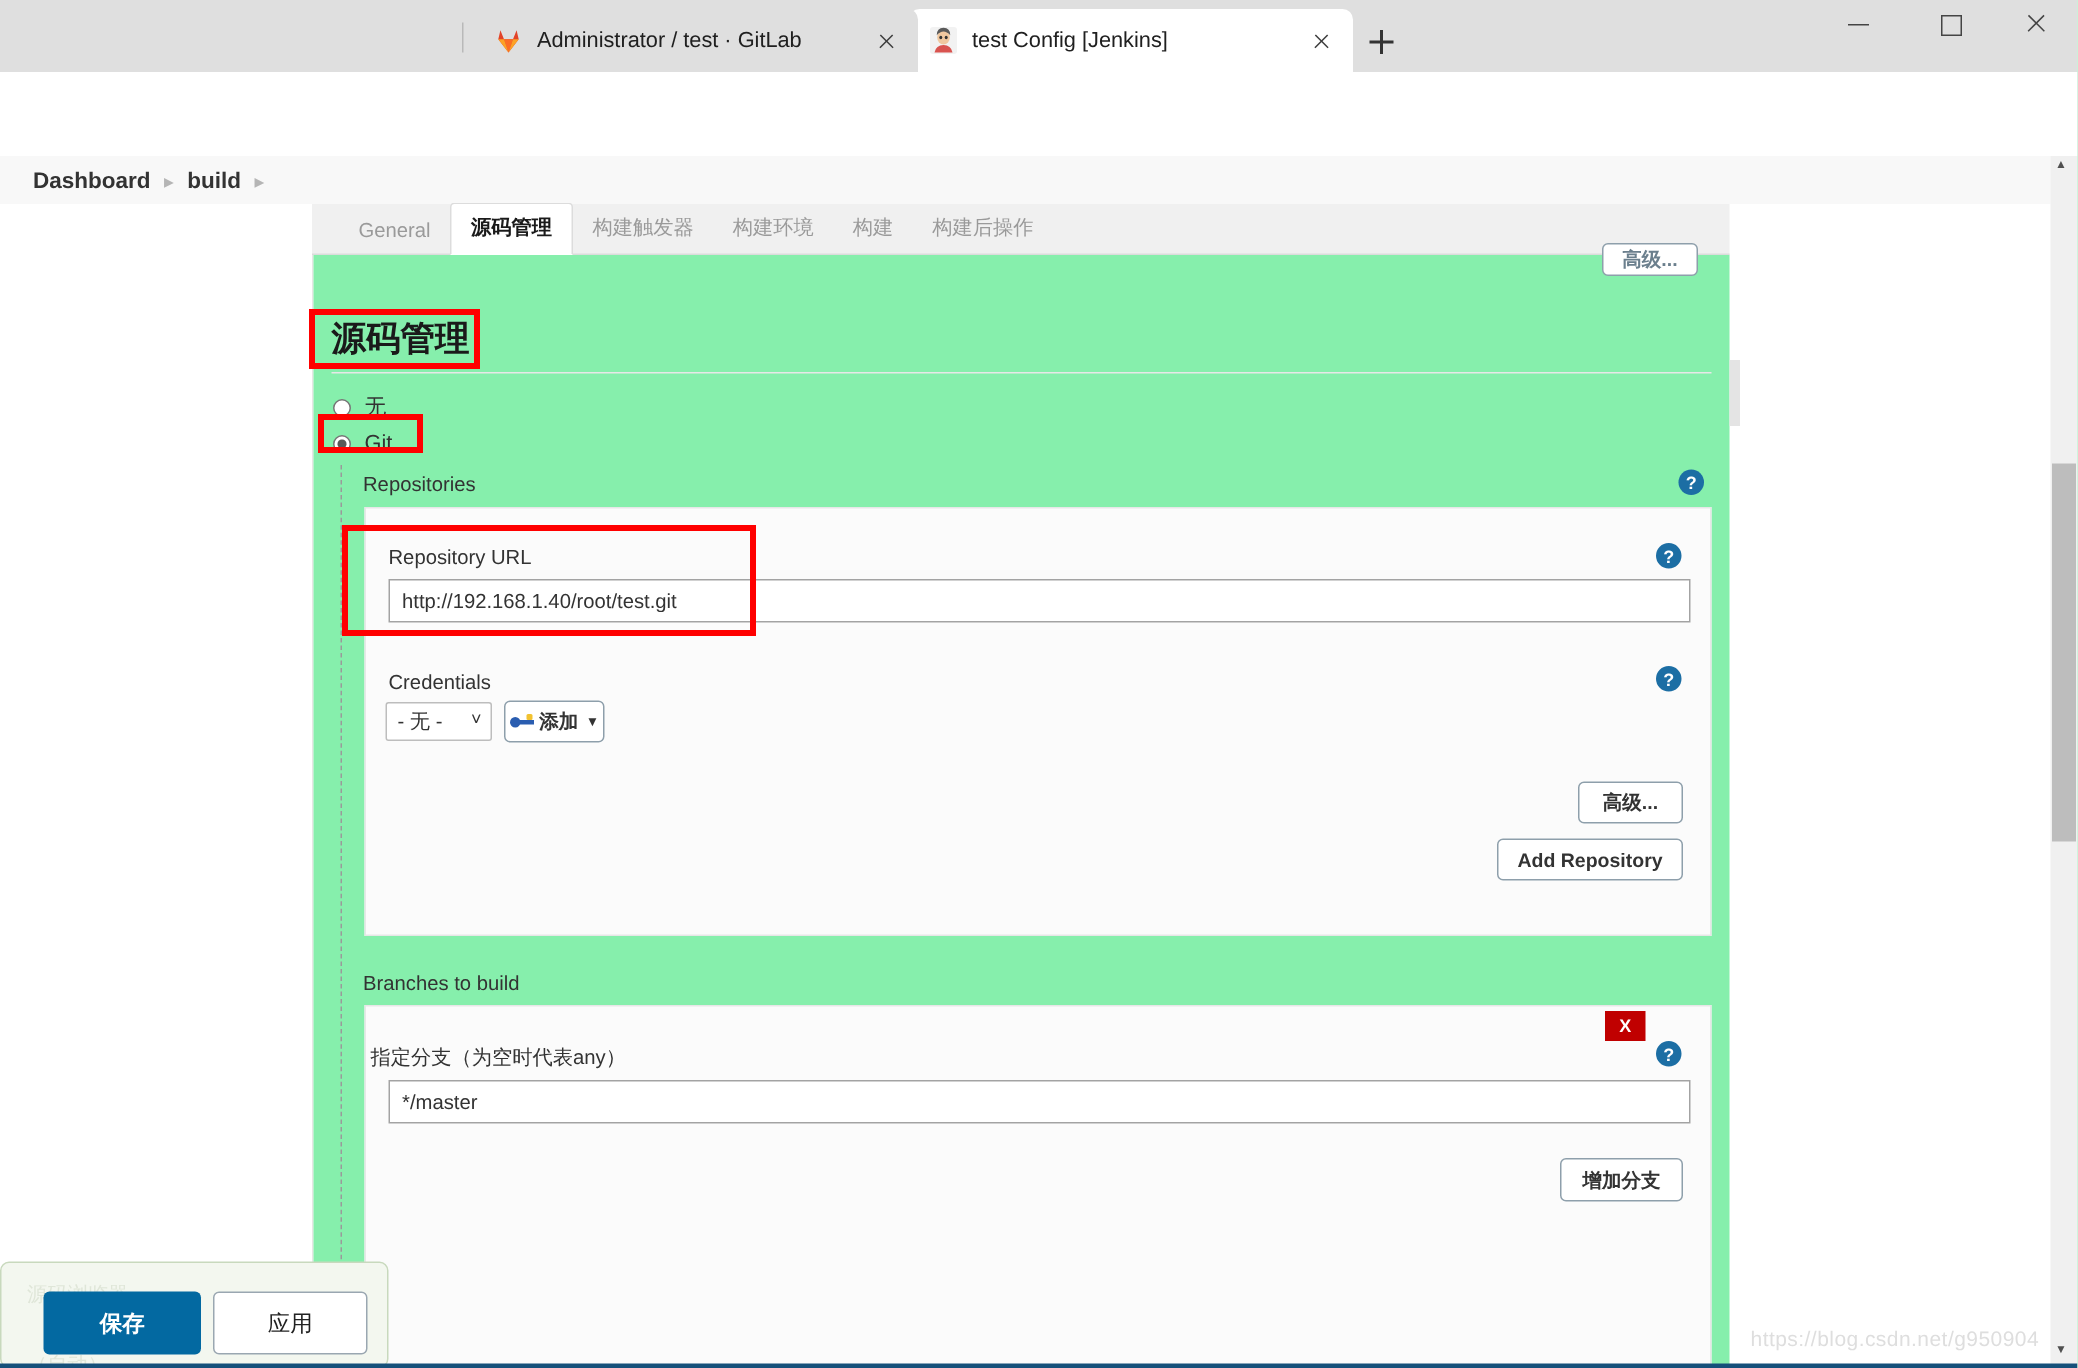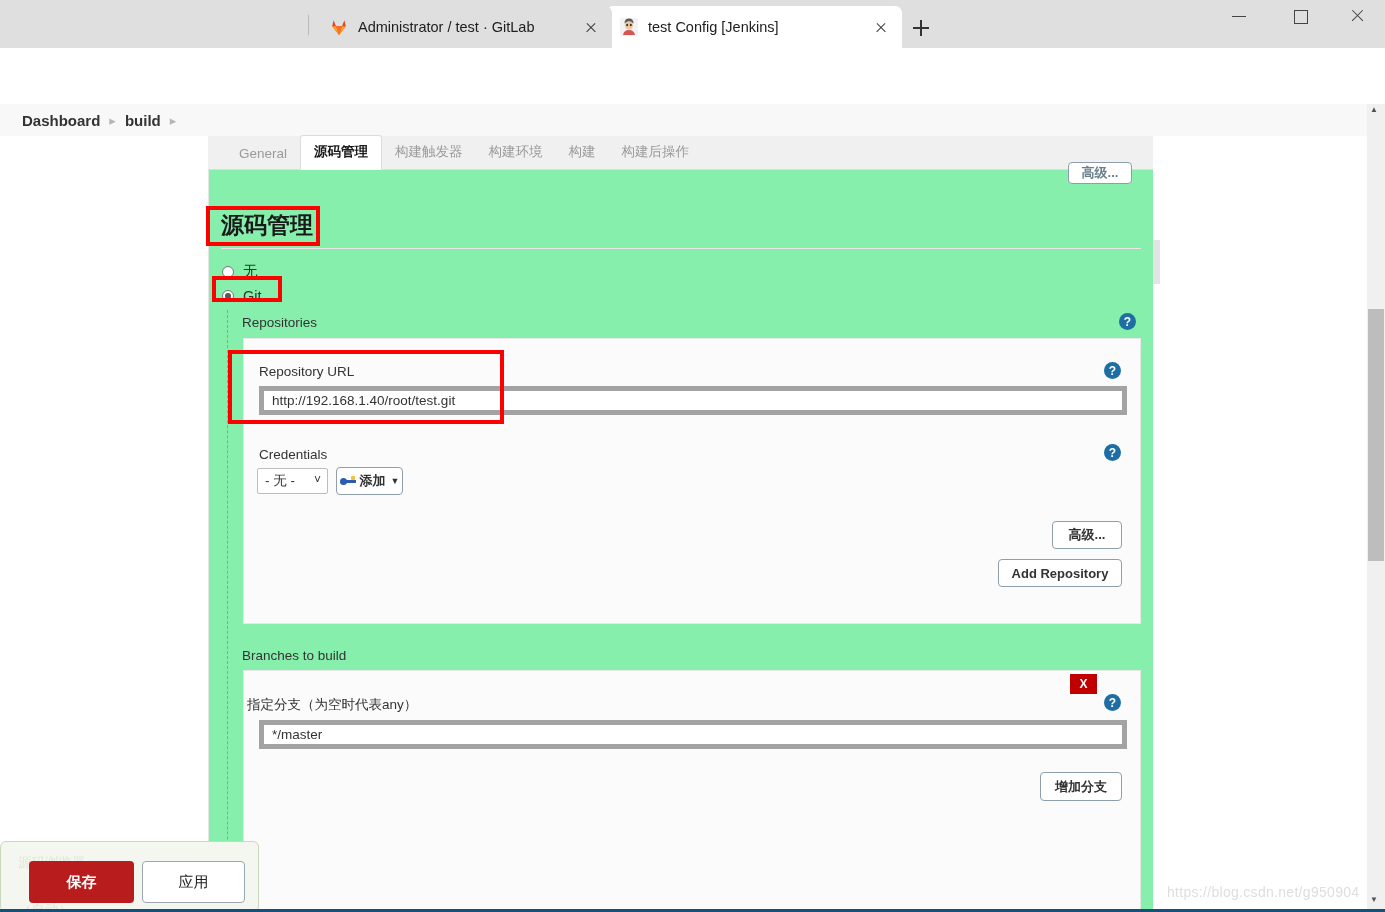--- a/index.html
+++ b/index.html
@@ -101,21 +101,21 @@
                      border-radius:50%; background:#595959; }
   .radio-label { font-size:14.5px; color:#333; margin-left:9px; }
 
   .dashed-v { position:absolute; border-left:1px dashed #9a9a9a; }
 
   .field-label { position:absolute; font-size:13.5px; color:#333; }
   .subsec-label { position:absolute; font-size:13.5px; color:#333; }
 
   .panel { position:absolute; background:#fbfbfb; border:1px solid #e7e7e7; }
 
-  .txtinput { position:absolute; background:#fff; border:5px solid #a3a3a3;
+  .txtinput { position:absolute; background:#fff; border:1px solid #a3a3a3;
               font-size:13.5px; color:#333; padding:5px 8px; font-family:"Liberation Sans", sans-serif; }
 
   .btn { position:absolute; background:#fff; border:1px solid #8e9fab; border-radius:4px;
          font-size:13px; color:#333; font-weight:bold; display:flex; align-items:center;
          justify-content:center; font-family:"Liberation Sans", sans-serif; }
 
   .help-ico { position:absolute; width:17px; height:17px; border-radius:50%; background:#1c6ea4;
               color:#fff; font-size:12px; font-weight:bold; display:flex; align-items:center;
               justify-content:center; }
 
@@ -135,21 +135,21 @@
 
   
   .redbox { position:absolute; border:4px solid #ff0000; pointer-events:none; }
 
   
   #tooltip-panel { position:absolute; background:#f3f7ef; border:1px solid #c8d9bd;
                    border-radius:6px; }
   .tip-text { position:absolute; font-size:13.5px; color:#dfe6d8; white-space:nowrap; }
 
   
-  #savebar-save { position:absolute; background:#b91c1c; color:#fff; border:none; border-radius:4px;
+  #savebar-save { position:absolute; background:#0369a1; color:#fff; border:none; border-radius:4px;
                   font-size:15px; font-weight:bold; display:flex; align-items:center; justify-content:center; }
   #savebar-apply { position:absolute; background:#fff; color:#222; border:1.5px solid #9aa7b1;
                    border-radius:4px; font-size:15px; display:flex; align-items:center; justify-content:center; }
 
   
   #vscroll { position:absolute; right:0; top:104px; width:18px; height:808px; background:#f0f0f0; }
   #vscroll-up, #vscroll-dn { position:absolute; left:0; width:18px; height:18px; }
   #vscroll-up { top:0; } #vscroll-dn { bottom:0; }
   #vscroll-up::before { content:"▲"; position:absolute; left:3px; top:1px; font-size:8px; color:#505050; }
   #vscroll-dn::before { content:"▼"; position:absolute; left:3px; top:1px; font-size:8px; color:#505050; }

